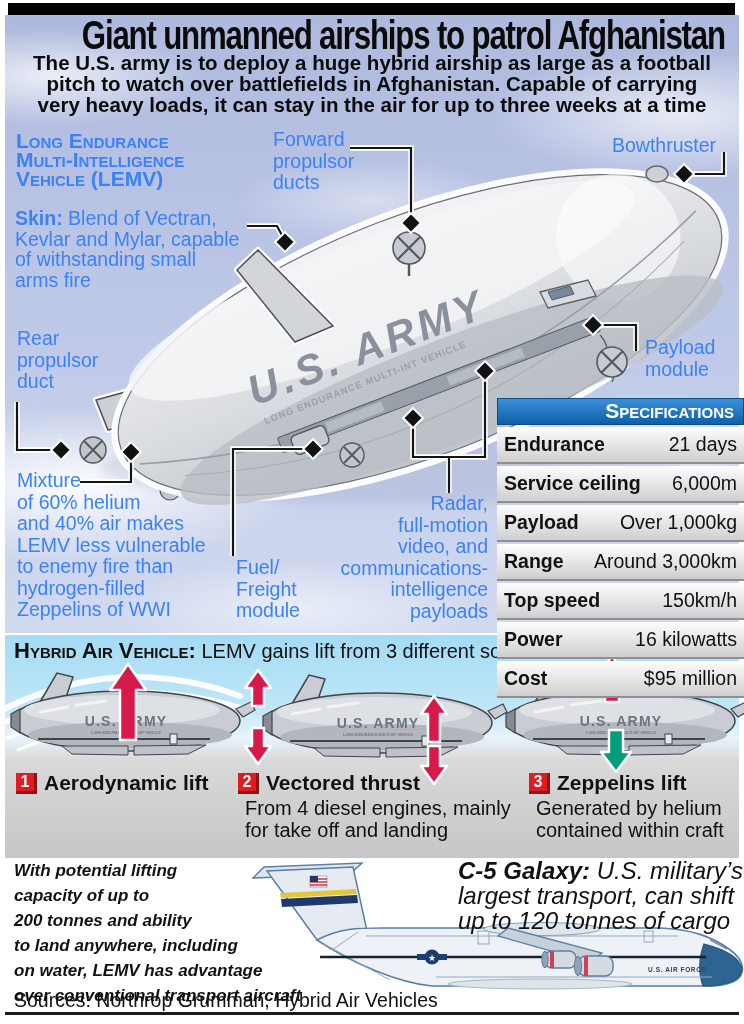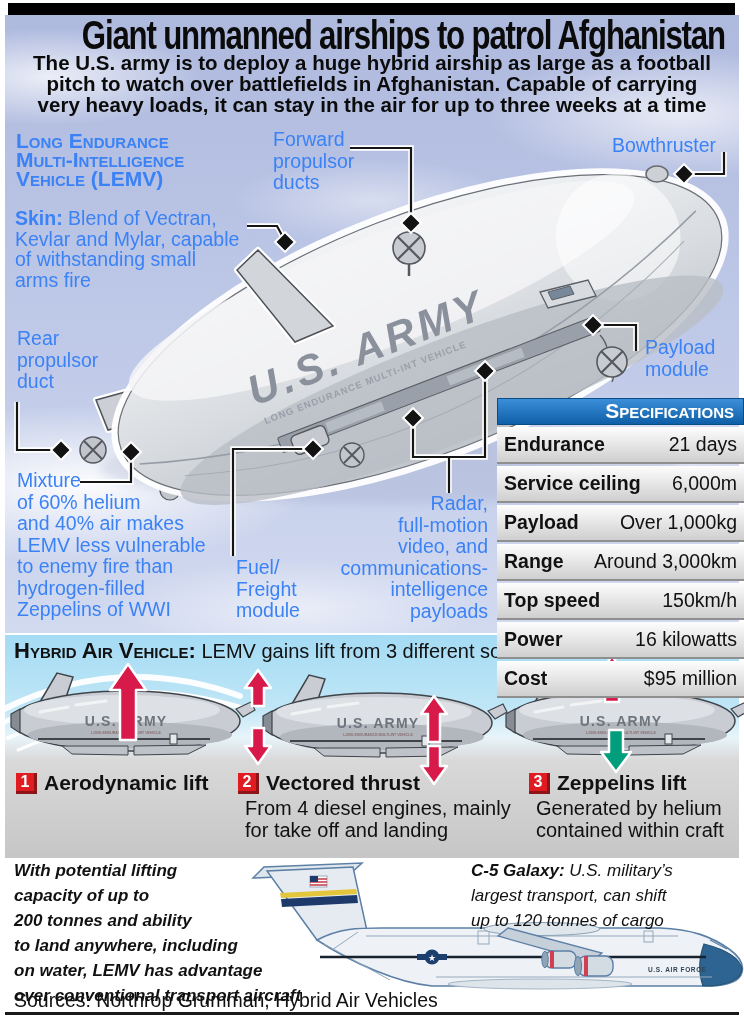--- a/index.html
+++ b/index.html
@@ -53,21 +53,21 @@
   .lift-2{left:238px;width:288px;}
   .lift-3{left:529px;width:212px;}
   .lift-title{display:flex;align-items:center;gap:7px;font-weight:bold;font-size:21px;}
   .badge{flex:0 0 auto;width:21px;height:21px;box-sizing:border-box;background:#e11b22;
     border-right:3px solid #8c1518;border-bottom:3px solid #8c1518;
     color:#fff;font-weight:bold;font-size:16px;line-height:18px;text-align:center;}
   .lift-desc{font-size:20px;line-height:22px;white-space:pre-line;margin-top:2px;padding-left:7px;}
   
   .lemv-note{position:absolute;left:14px;top:858px;font-size:17px;line-height:25px;
     font-weight:bold;font-style:italic;white-space:pre-line;z-index:4;}
-  .c5-note{position:absolute;left:471px;top:858px;font-size:17px;line-height:25px;
+  .c5-note{position:absolute;left:458px;top:858px;font-size:24px;line-height:25px;
     font-style:italic;white-space:pre-line;z-index:4;}
   .c5-note b{font-weight:bold;}
   .sources{position:absolute;left:14px;top:989px;font-size:19.5px;z-index:4;}
   .credit{position:absolute;right:9px;top:989px;font-size:19.5px;z-index:4;}
   .rule{position:absolute;left:5px;top:1012px;width:734px;height:3px;background:#1a1a1a;}
   
   .ship-svg{position:absolute;left:0;top:130px;z-index:1;}
   .callout-svg{position:absolute;left:0;top:130px;z-index:2;pointer-events:none;}
   .minis-svg{position:absolute;left:0;top:650px;z-index:2;}
   .c5-svg{position:absolute;left:240px;top:856px;z-index:3;}

